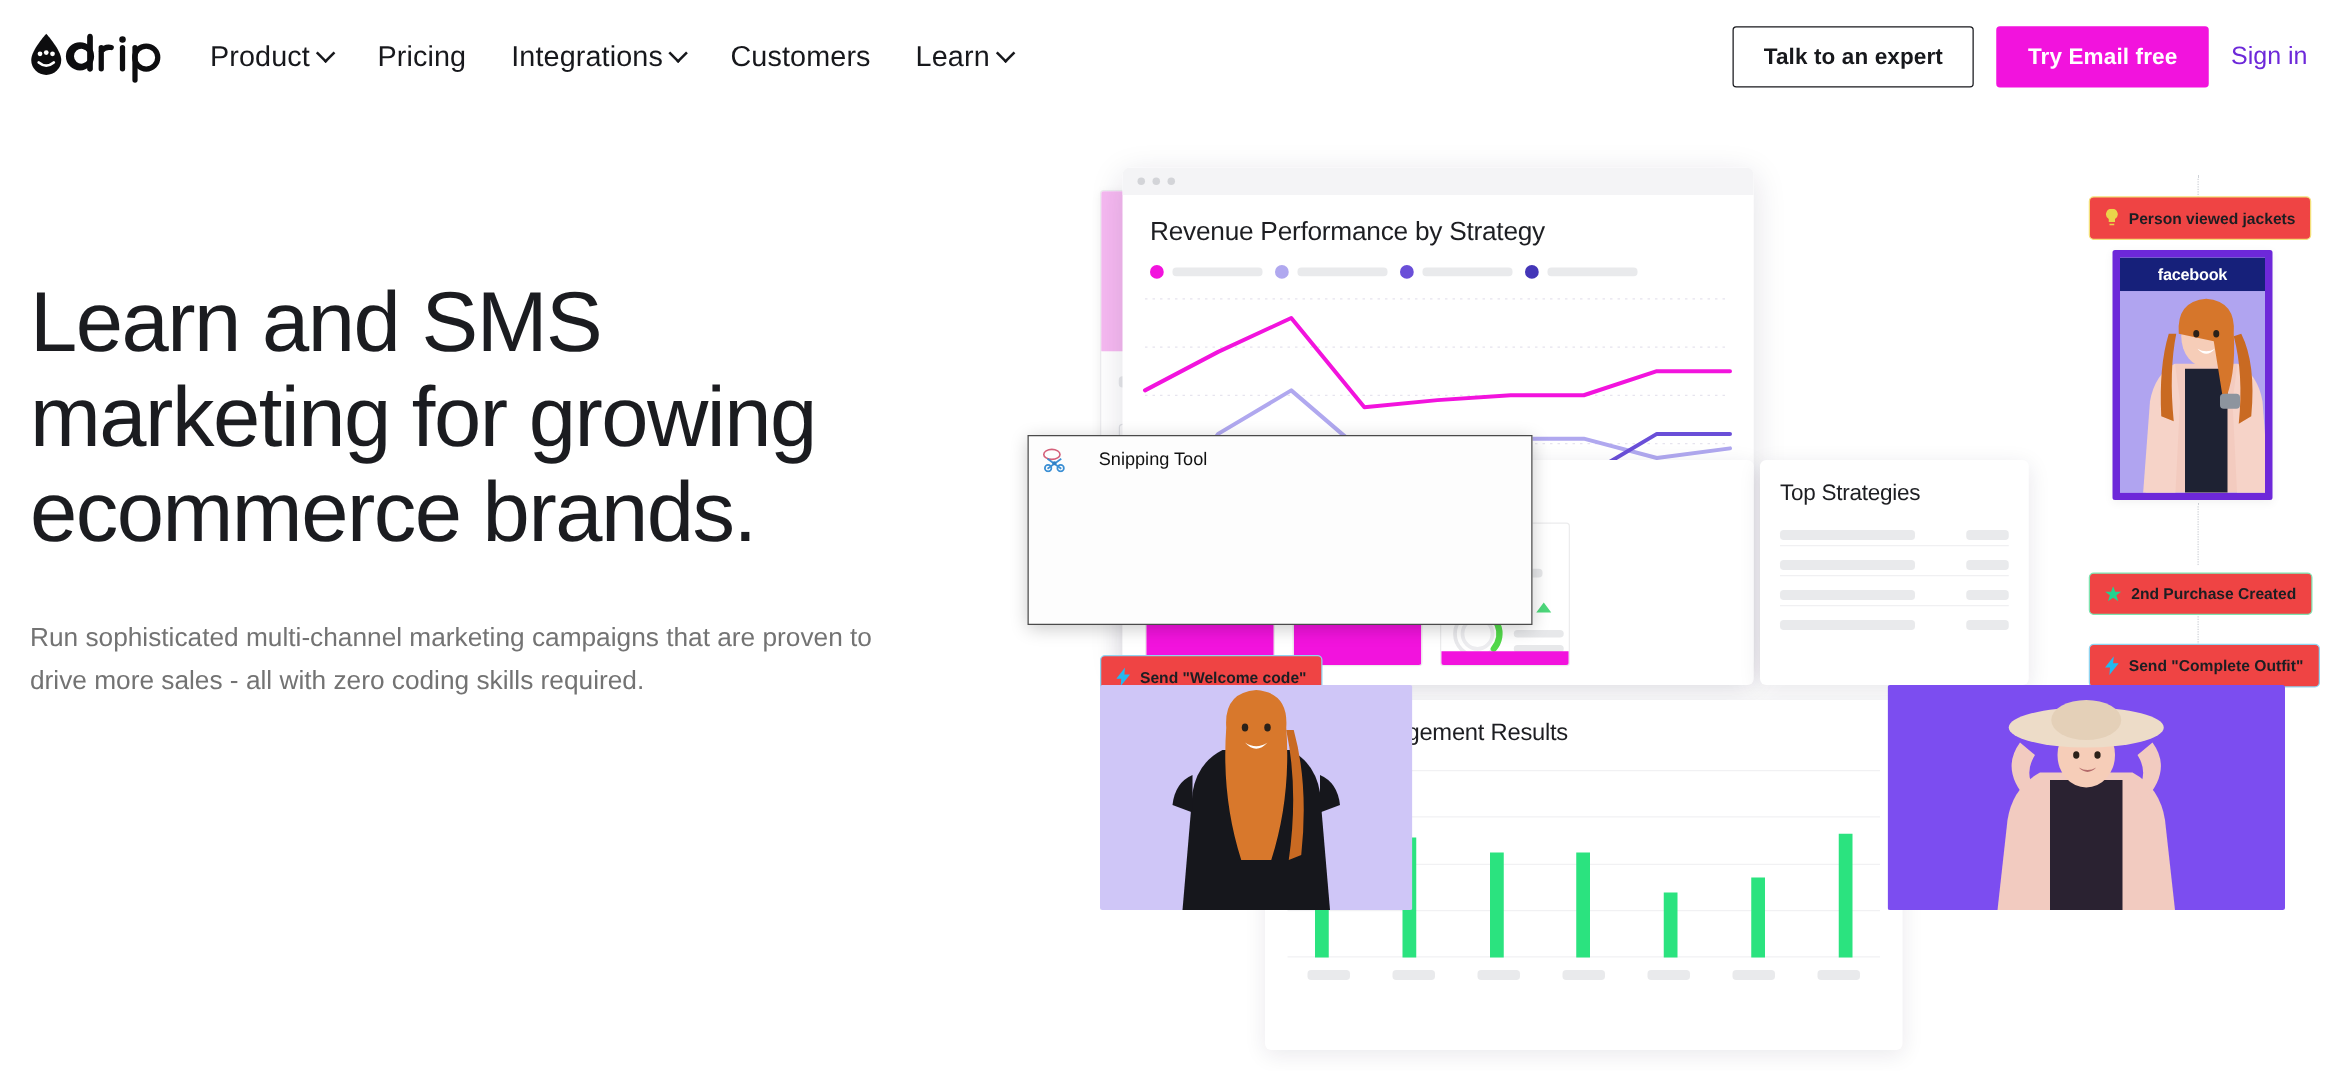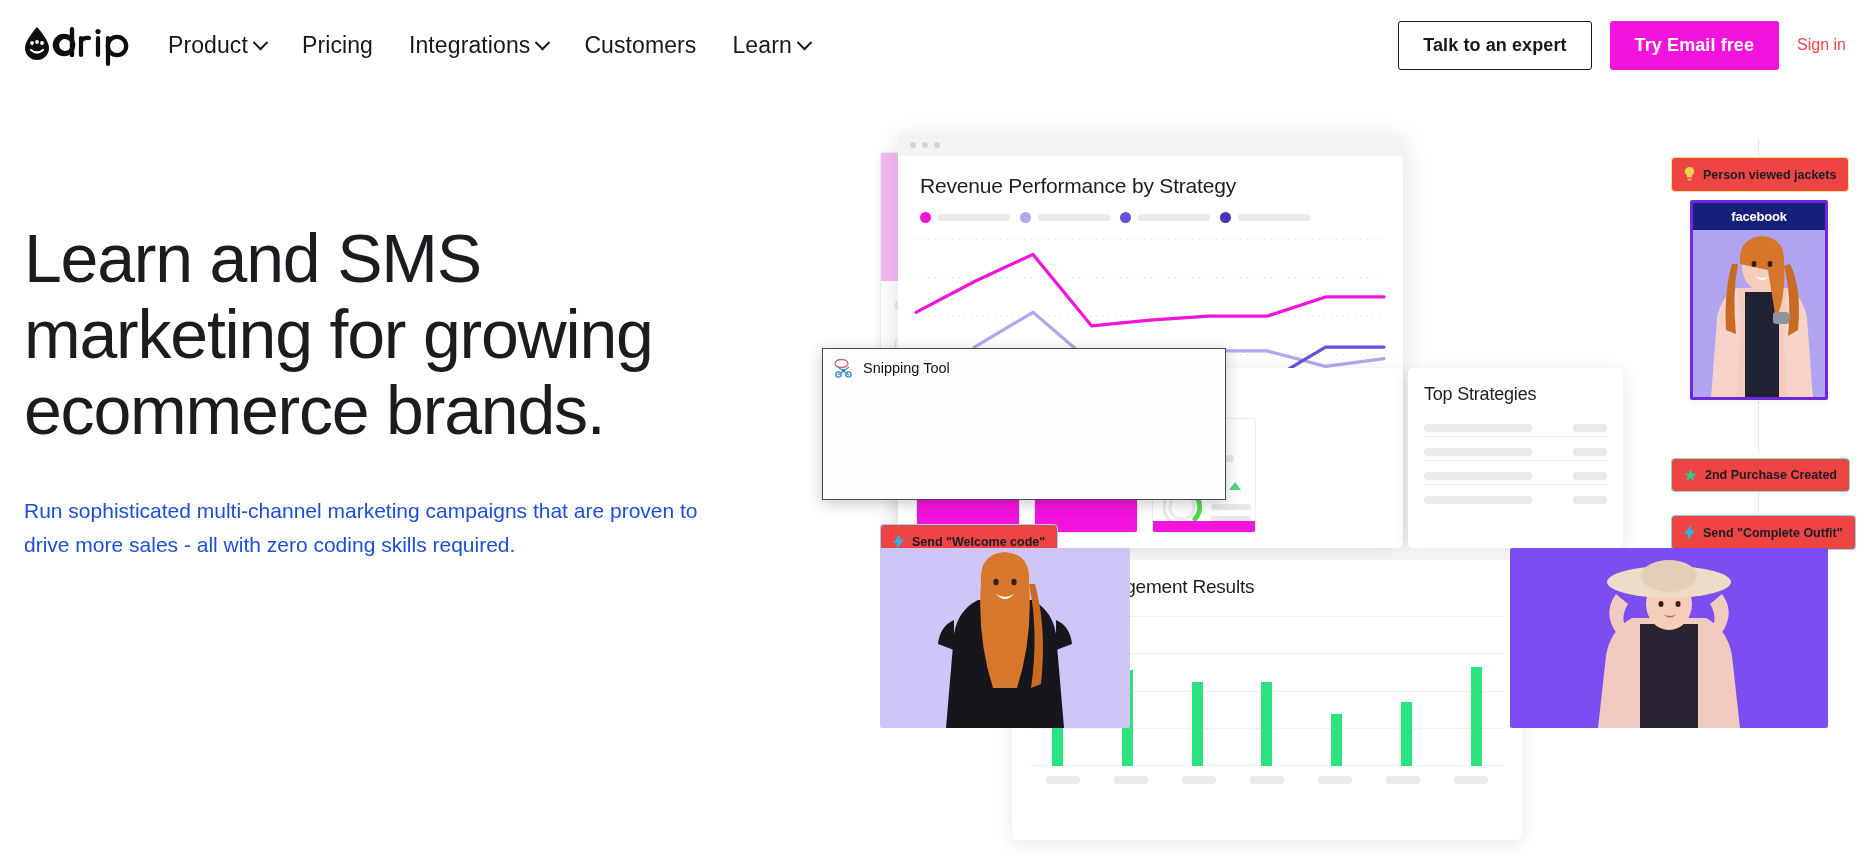--- a/index.html
+++ b/index.html
@@ -51,34 +51,34 @@
     padding: 13px 24px; border-radius: 3px; cursor: pointer;
     white-space: nowrap; letter-spacing: .1px;
   }
   .btn-pink {
     background: #f213dd; border: none;
     color: #fff; font-weight: 700; font-size: 18px;
     padding: 14px 25px; border-radius: 3px; cursor: pointer;
     white-space: nowrap; letter-spacing: .1px;
   }
   .signin {
-    font-size: 16px; color: #ef4444; cursor: pointer; white-space: nowrap;
+    font-size: 20px; color: #6d28d9; cursor: pointer; white-space: nowrap;
     padding-right: 4px;
   }
 
   
   .hero-left { position: absolute; left: 24px; top: 220px; width: 700px; }
   .headline {
     font-size: 68px; line-height: 1.12; font-weight: 400;
     color: #1b1c20; letter-spacing: -1.2px;
     width: 680px;
   }
   .subhead {
     margin-top: 46px;
-    font-size: 21px; line-height: 1.62; color: #1d4ed8;
+    font-size: 21px; line-height: 1.62; color: #737373;
     width: 690px; font-weight: 400;
   }
   .cta {
     margin-top: 42px;
     display: inline-block;
     background: #f213dd; color: #fff;
     font-size: 21px; font-weight: 700;
     padding: 19px 31px; border: none; border-radius: 5px;
     cursor: pointer; letter-spacing: .2px;
   }
@@ -180,42 +180,42 @@
     background:#ef4444; border-radius: 4px;
     padding: 9px 12px; font-size: 12.5px; font-weight: 700; color:#1d1e22;
     white-space: nowrap;
   }
   .b-blue { border: 1.4px solid #8fd4f0; }
   .b-yellow { border: 1.4px solid #f3e07a; }
   .b-green { border: 1.4px solid #7fe3b0; }
 
   
   .fb {
-    position: absolute; left: 810px; top: 60px; width: 138px; height: 200px;
-    background:#c4b5fd; border: 3px solid #6d28d9; border-radius: 2px; overflow:hidden;
+    position: absolute; left: 810px; top: 60px; width: 128px; height: 200px;
+    background:#c4b5fd; border: 6px solid #6d28d9; border-radius: 2px; overflow:hidden;
     box-shadow: 0 2px 8px rgba(0,0,0,.05);
   }
   .fb-bar { background:#16207a; color:#fff; font-size:13px; font-weight:800; text-align:center; padding: 6px 0; letter-spacing:-.2px;}
   .fb-img { height: 168px; background:#b0a4f0; position:relative; overflow:hidden;}
 
   
   .photo {
     position: absolute; overflow: hidden; border-radius: 2px;
   }
 
   
   .snip {
     position: absolute; left: 822px; top: 348px; width: 404px; height: 152px;
     background: #fdfdfd;
     border: 1px solid #4a4a4a;
     box-shadow: 0 3px 14px rgba(0,0,0,.22);
     z-index: 60;
   }
   .snip-head { display:flex; align-items:center; gap: 9px; padding: 9px 11px; }
-  .snip-title { font-size: 14.5px; color:#111; font-family:"Liberation Sans", sans-serif; }
+  .snip-title { font-size: 14.5px; color:#111; font-family:"Liberation Sans", sans-serif;margin-left:16px; }
   .snip-body { width:100%; height: calc(100% - 36px); background: transparent; }
 </style>
 </head>
 <body>
 
 <div class="nav">
 
   <div class="logo-wrap">
     <svg class="logo-svg" width="128" height="44" viewBox="0 0 128 44">
 

